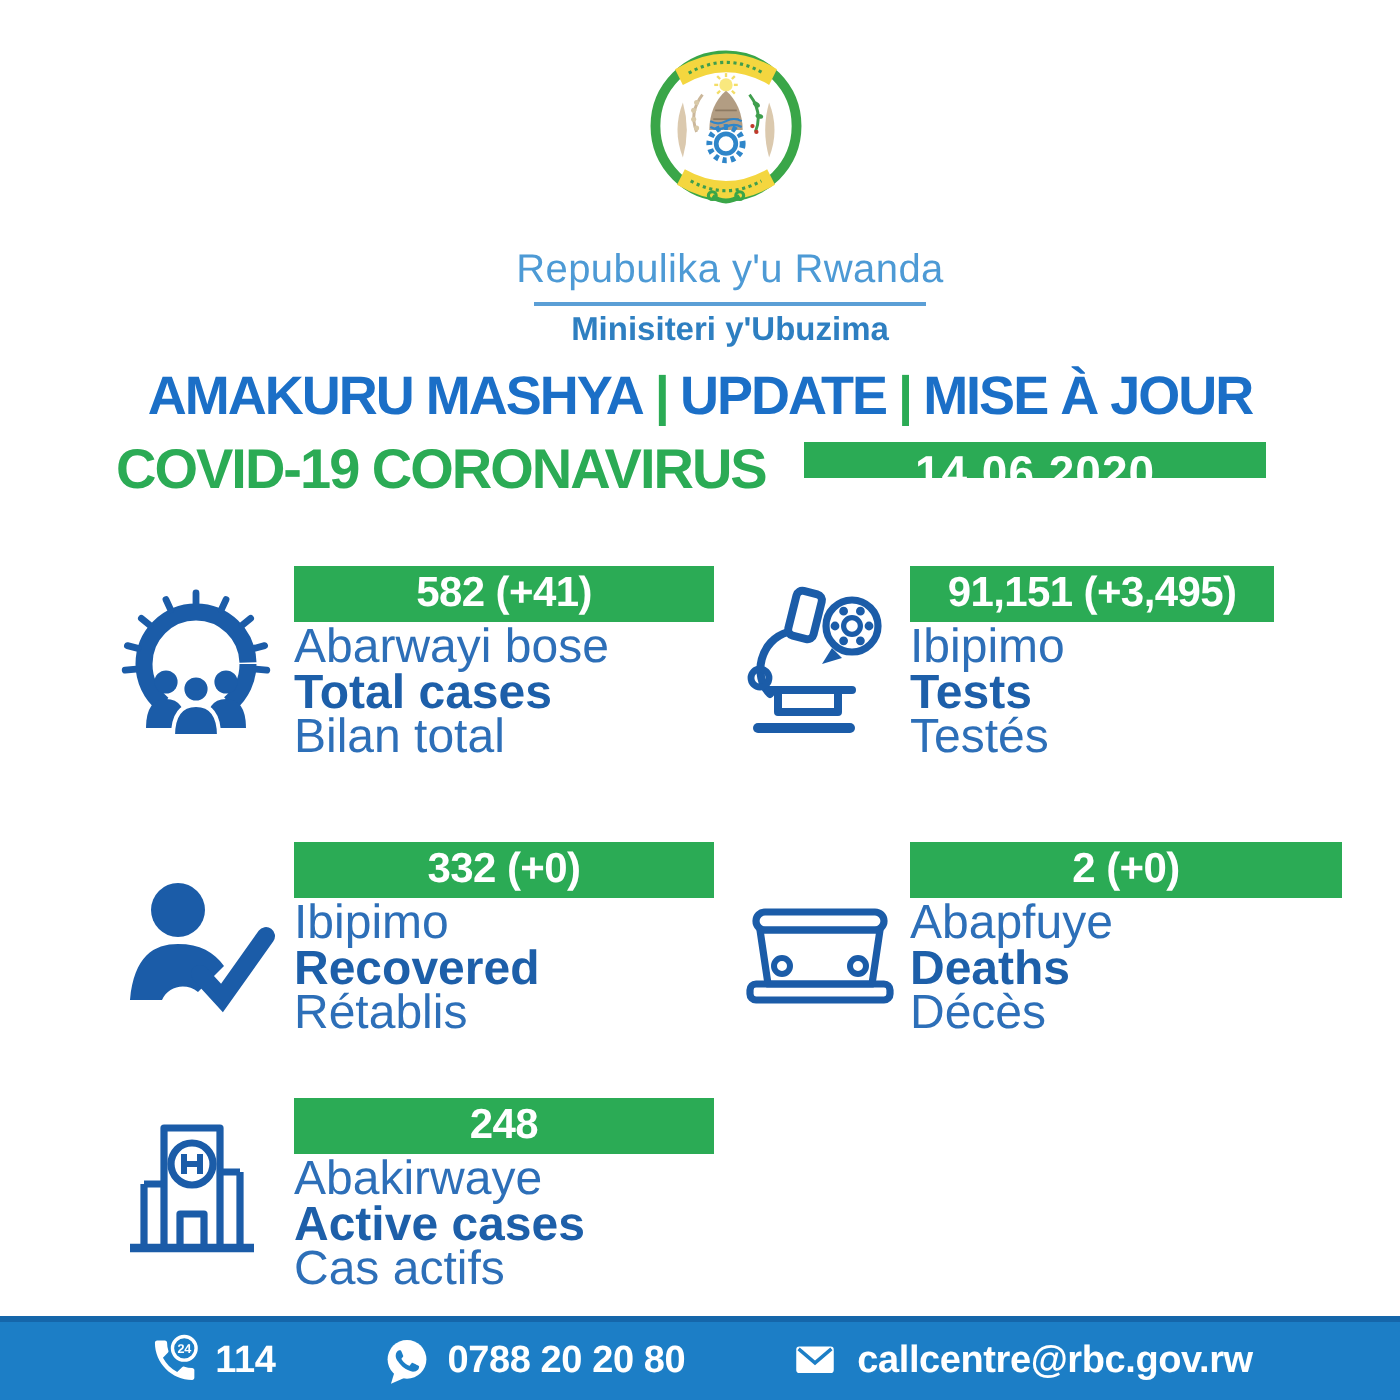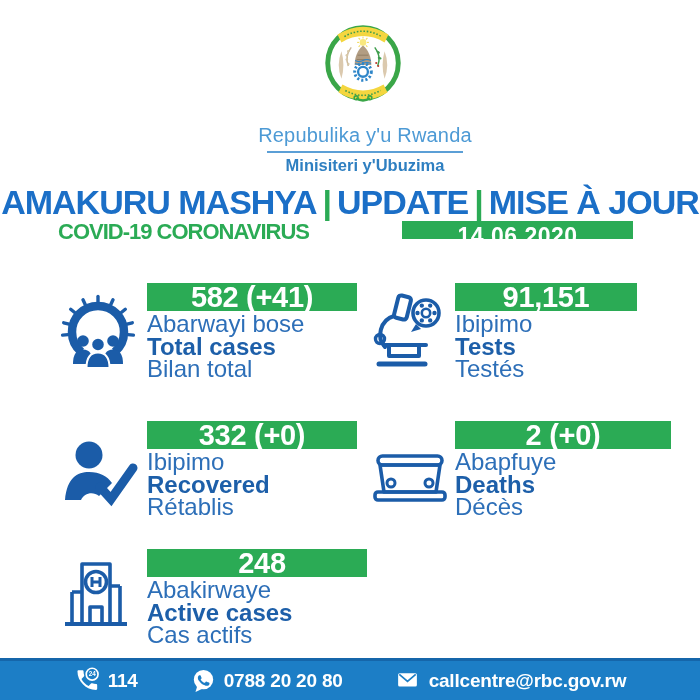--- a/index.html
+++ b/index.html
@@ -19,40 +19,40 @@
     border-top:2px solid #5b9fd6;transform:translateX(calc(-50% + 15px));
   }
   .ministry{
     position:absolute;left:0;top:156px;width:100%;text-align:center;
     transform:translateX(15px);
     color:#2e7fc1;font-size:16.5px;font-weight:bold;
   }
   
   .main-title{
     position:absolute;left:0;top:183px;width:100%;text-align:center;
-    color:#1b6fc7;font-size:34px;font-weight:bold;letter-spacing:-1px;
+    color:#1b6fc7;font-size:27px;font-weight:bold;letter-spacing:-1px;
     white-space:nowrap;
   }
   .main-title .sep{color:#2bab55;font-weight:bold;padding:0 6px;}
   .covid-label{
     position:absolute;left:58px;top:219px;
-    color:#2bab55;font-size:22px;font-weight:bold;letter-spacing:-1px;
+    color:#2bab55;font-size:28px;font-weight:bold;letter-spacing:-1px;
     white-space:nowrap;
   }
   .date-box{
     position:absolute;left:402px;top:221px;width:231px;height:18px;
     background:#2bab55;color:#ffffff;font-size:23px;font-weight:bold;
     text-align:center;line-height:31px;letter-spacing:.5px;
   }
   
   .stat{position:absolute;}
   .stat .sicon{position:absolute;}
   .valbox{
     position:absolute;top:0;height:28px;background:#2bab55;color:#ffffff;
-    font-size:29px;font-weight:bold;text-align:center;line-height:28px;
+    font-size:21px;font-weight:bold;text-align:center;line-height:28px;
     letter-spacing:-.3px;
   }
   .lbls{position:absolute;top:30px;color:#2d6fb8;font-size:24px;line-height:22.5px;white-space:nowrap;}
   .lbls .l2{font-weight:bold;color:#1d5fa9;}
   
   .footer{
     position:absolute;left:0;bottom:0;width:700px;height:42px;
     background:#1c7ec6;border-top:3px solid #1566aa;box-sizing:border-box;
     display:flex;align-items:center;justify-content:center;gap:52px;
   }
@@ -229,21 +229,21 @@
           <rect x="28" y="10" width="28" height="60"></rect>
           <circle cx="42" cy="28" r="10.5"></circle>
           <path d="M38,23 v10 M46,23 v10 M38,28 h8" stroke-width="3"></path>
           <path d="M36,70 V53 h12 v17"></path>
           <path d="M28,38 h-10 M18,38 v32"></path>
           <path d="M56,32 h10 M66,32 v38"></path>
           <path d="M11,70 h62" stroke-width="4.2"></path>
         </g>
       </svg>
     </div>
-    <div class="valbox" style="left:91px;width:210px;padding-left:10px;">248</div>
+    <div class="valbox" style="left:91px;width:210px;">248</div>
     <div class="lbls" style="left:91px;">
       <div class="l1">Abakirwaye</div>
       <div class="l2">Active cases</div>
       <div class="l3">Cas actifs</div>
     </div>
   </div>
 
   <div class="footer">
     <div class="fitem">
       <span class="ficon">

